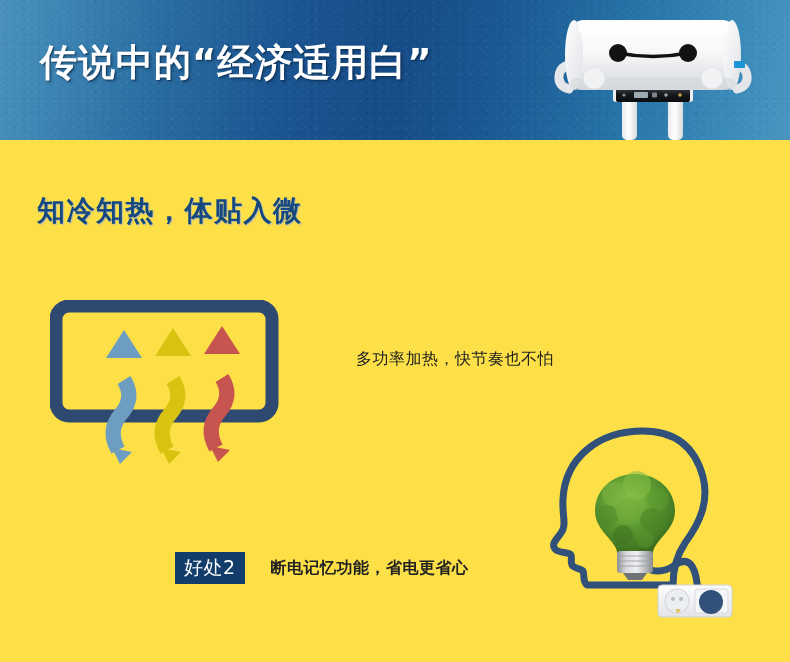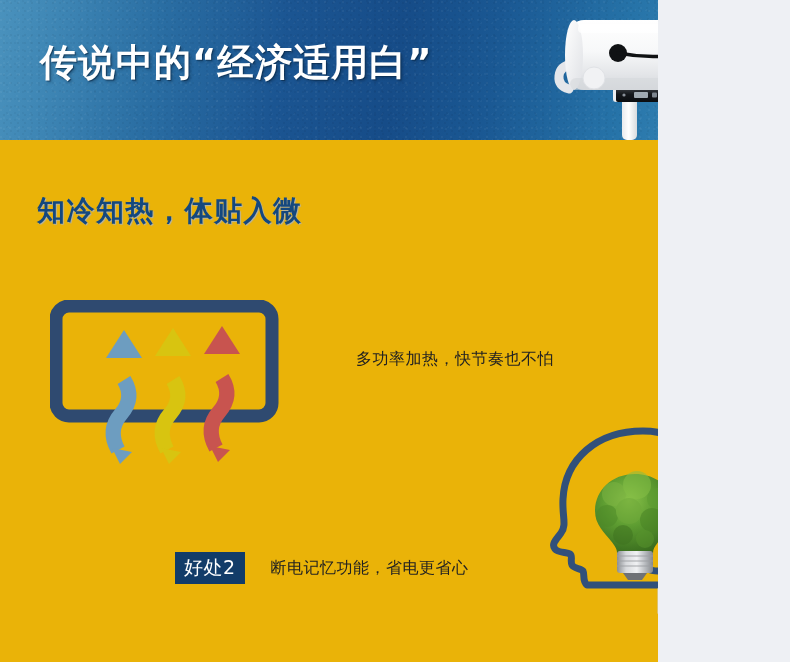--- a/index.html
+++ b/index.html
@@ -5,23 +5,23 @@
   html, body {
     margin: 0;
     padding: 0;
     background: #eef0f4;
   }
   body {
     font-family: "DejaVu Sans", "Liberation Sans", sans-serif;
   }
   #page {
     position: relative;
-    width: 658px;
+    width: 790px;
     height: 662px;
-    background: #eab308;
+    background: #fde047;
     overflow: hidden;
   }
 
   
   #banner {
     position: absolute;
     left: 0;
     top: 0;
     width: 790px;
     height: 140px;
@@ -119,21 +119,21 @@
     line-height: 1;
     padding: 6px 9px 7px 9px;
     letter-spacing: .5px;
   }
   .benefit-text {
     margin-left: 24px;
     font-size: 16px;
     color: #222222;
     letter-spacing: .5px;
   }
-  #benefit-2 .benefit-text { margin-left: 26px; }
+  #benefit-2 .benefit-text { margin-left: 26px; font-weight: bold; }
 </style>
 </head>
 <body>
 
 <div id="page">
 
   <div id="banner">
     <div id="banner-texture"></div>
     <div id="banner-title">传说中的“经济适用白”</div>
 

